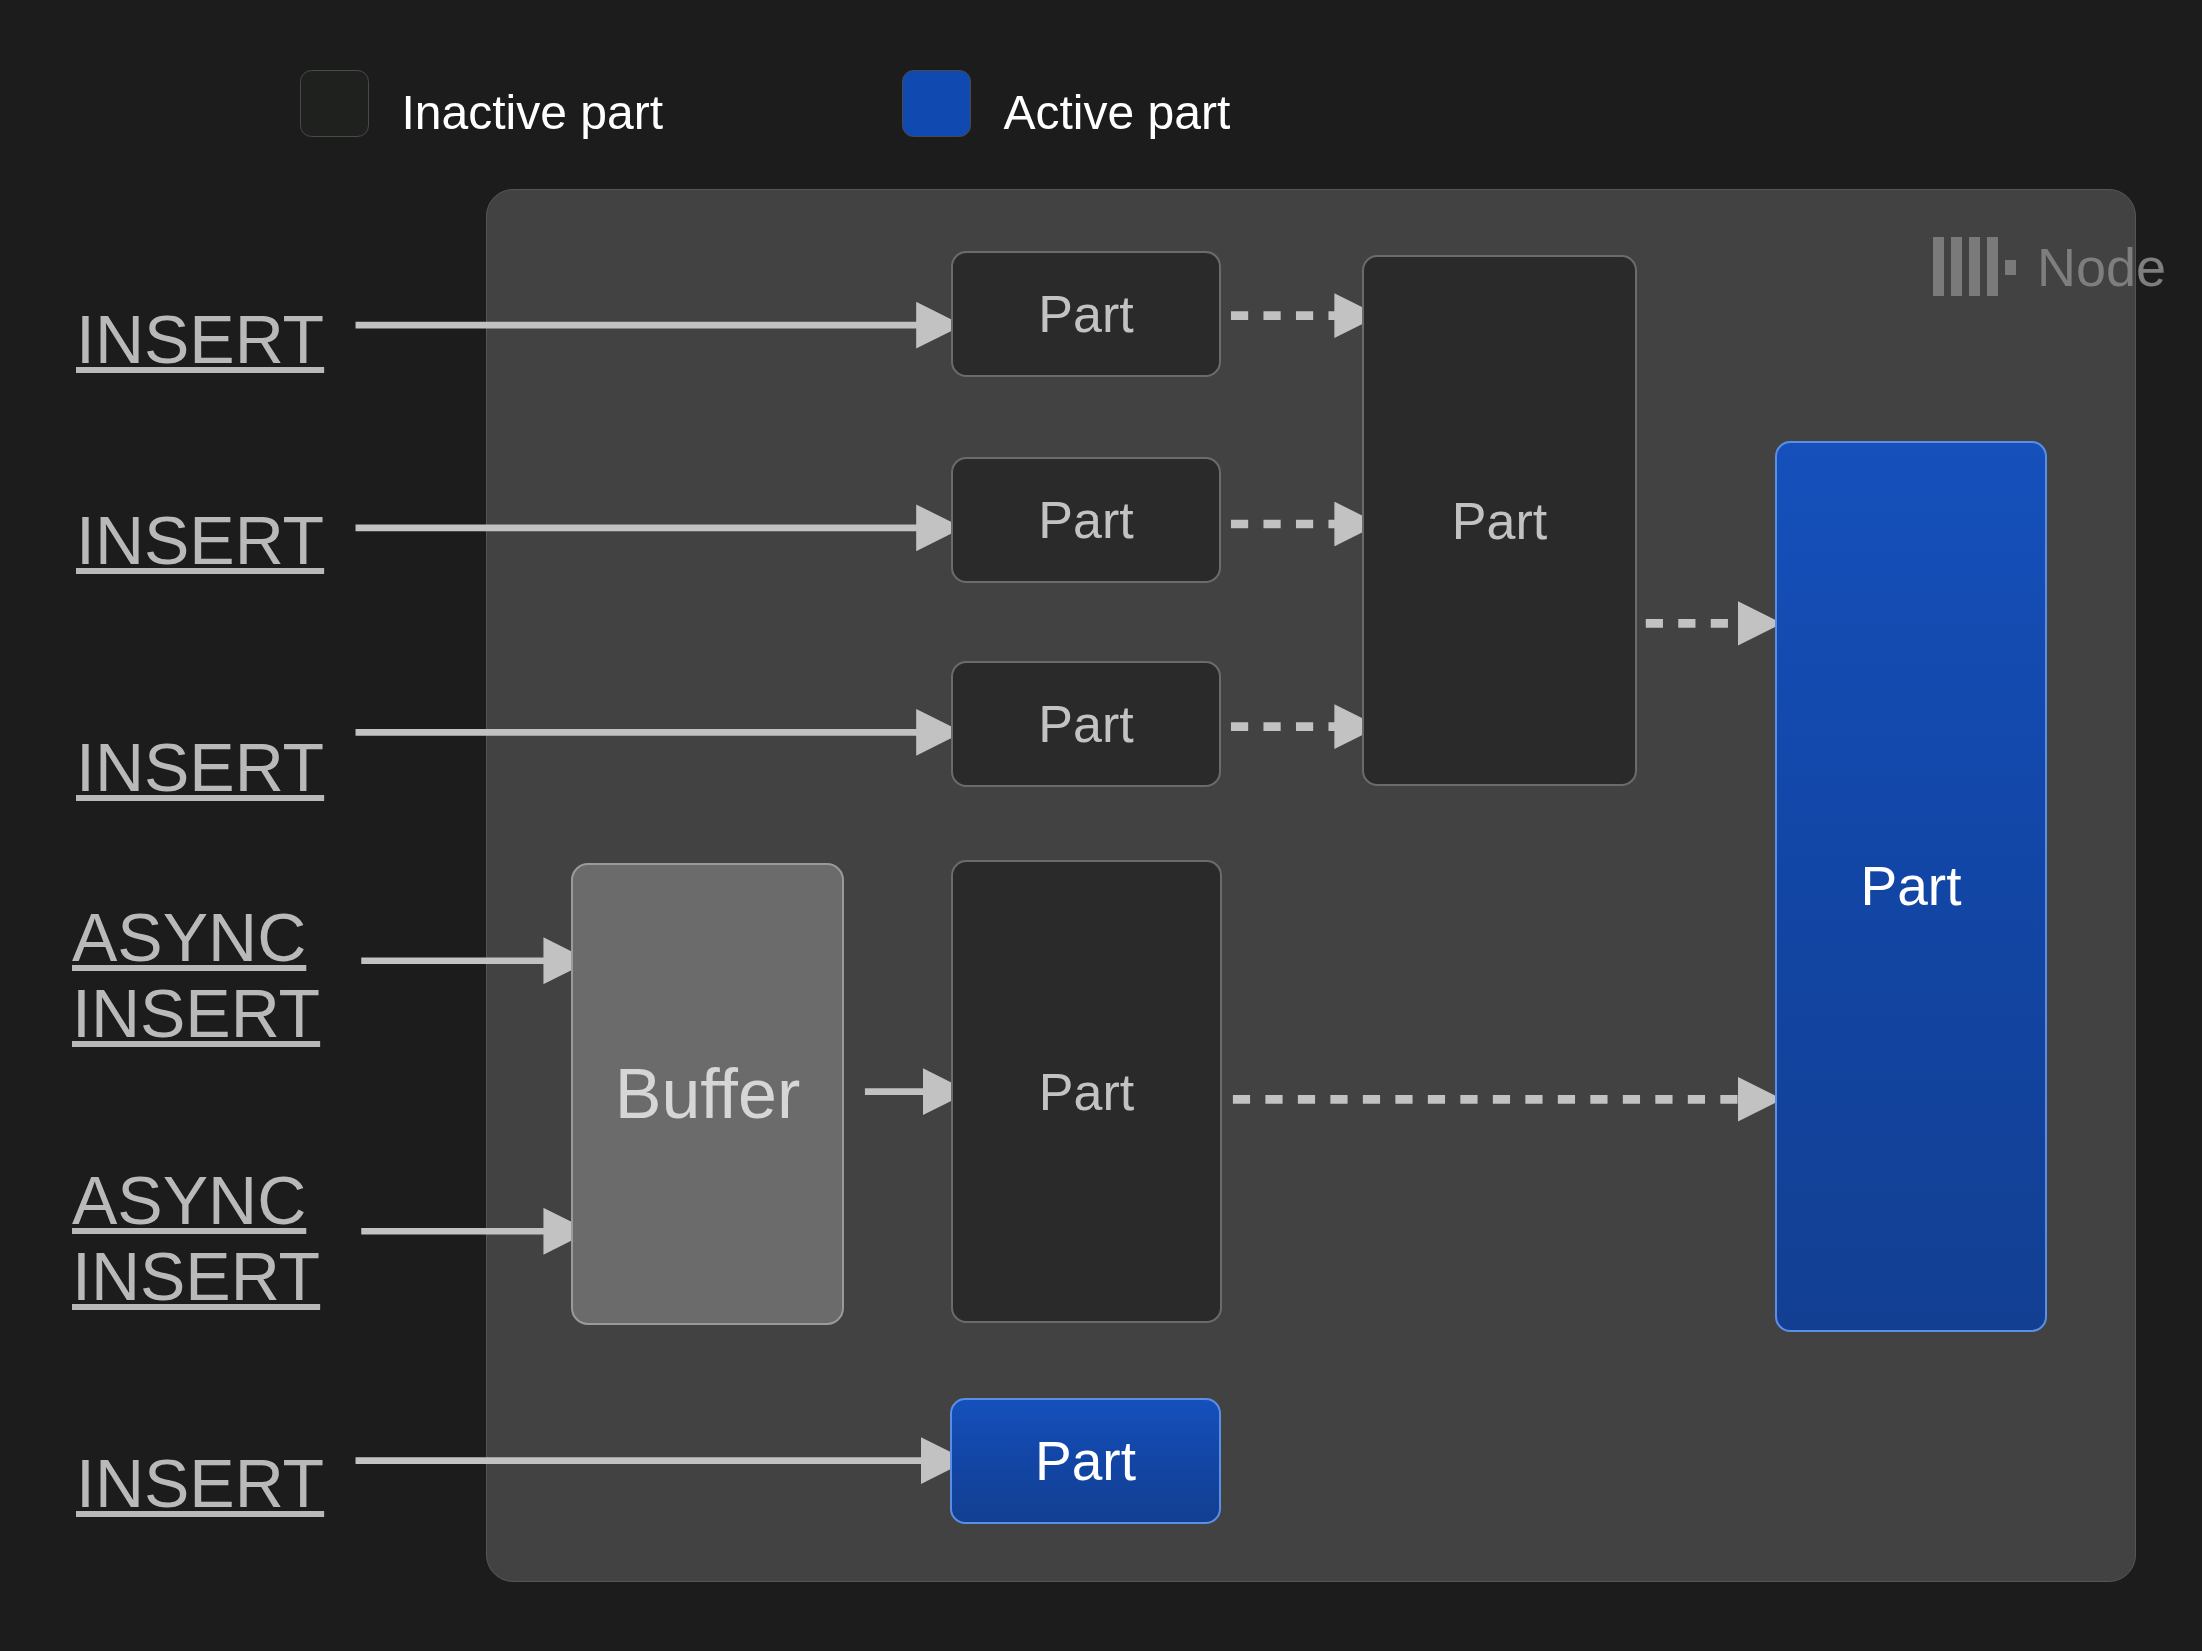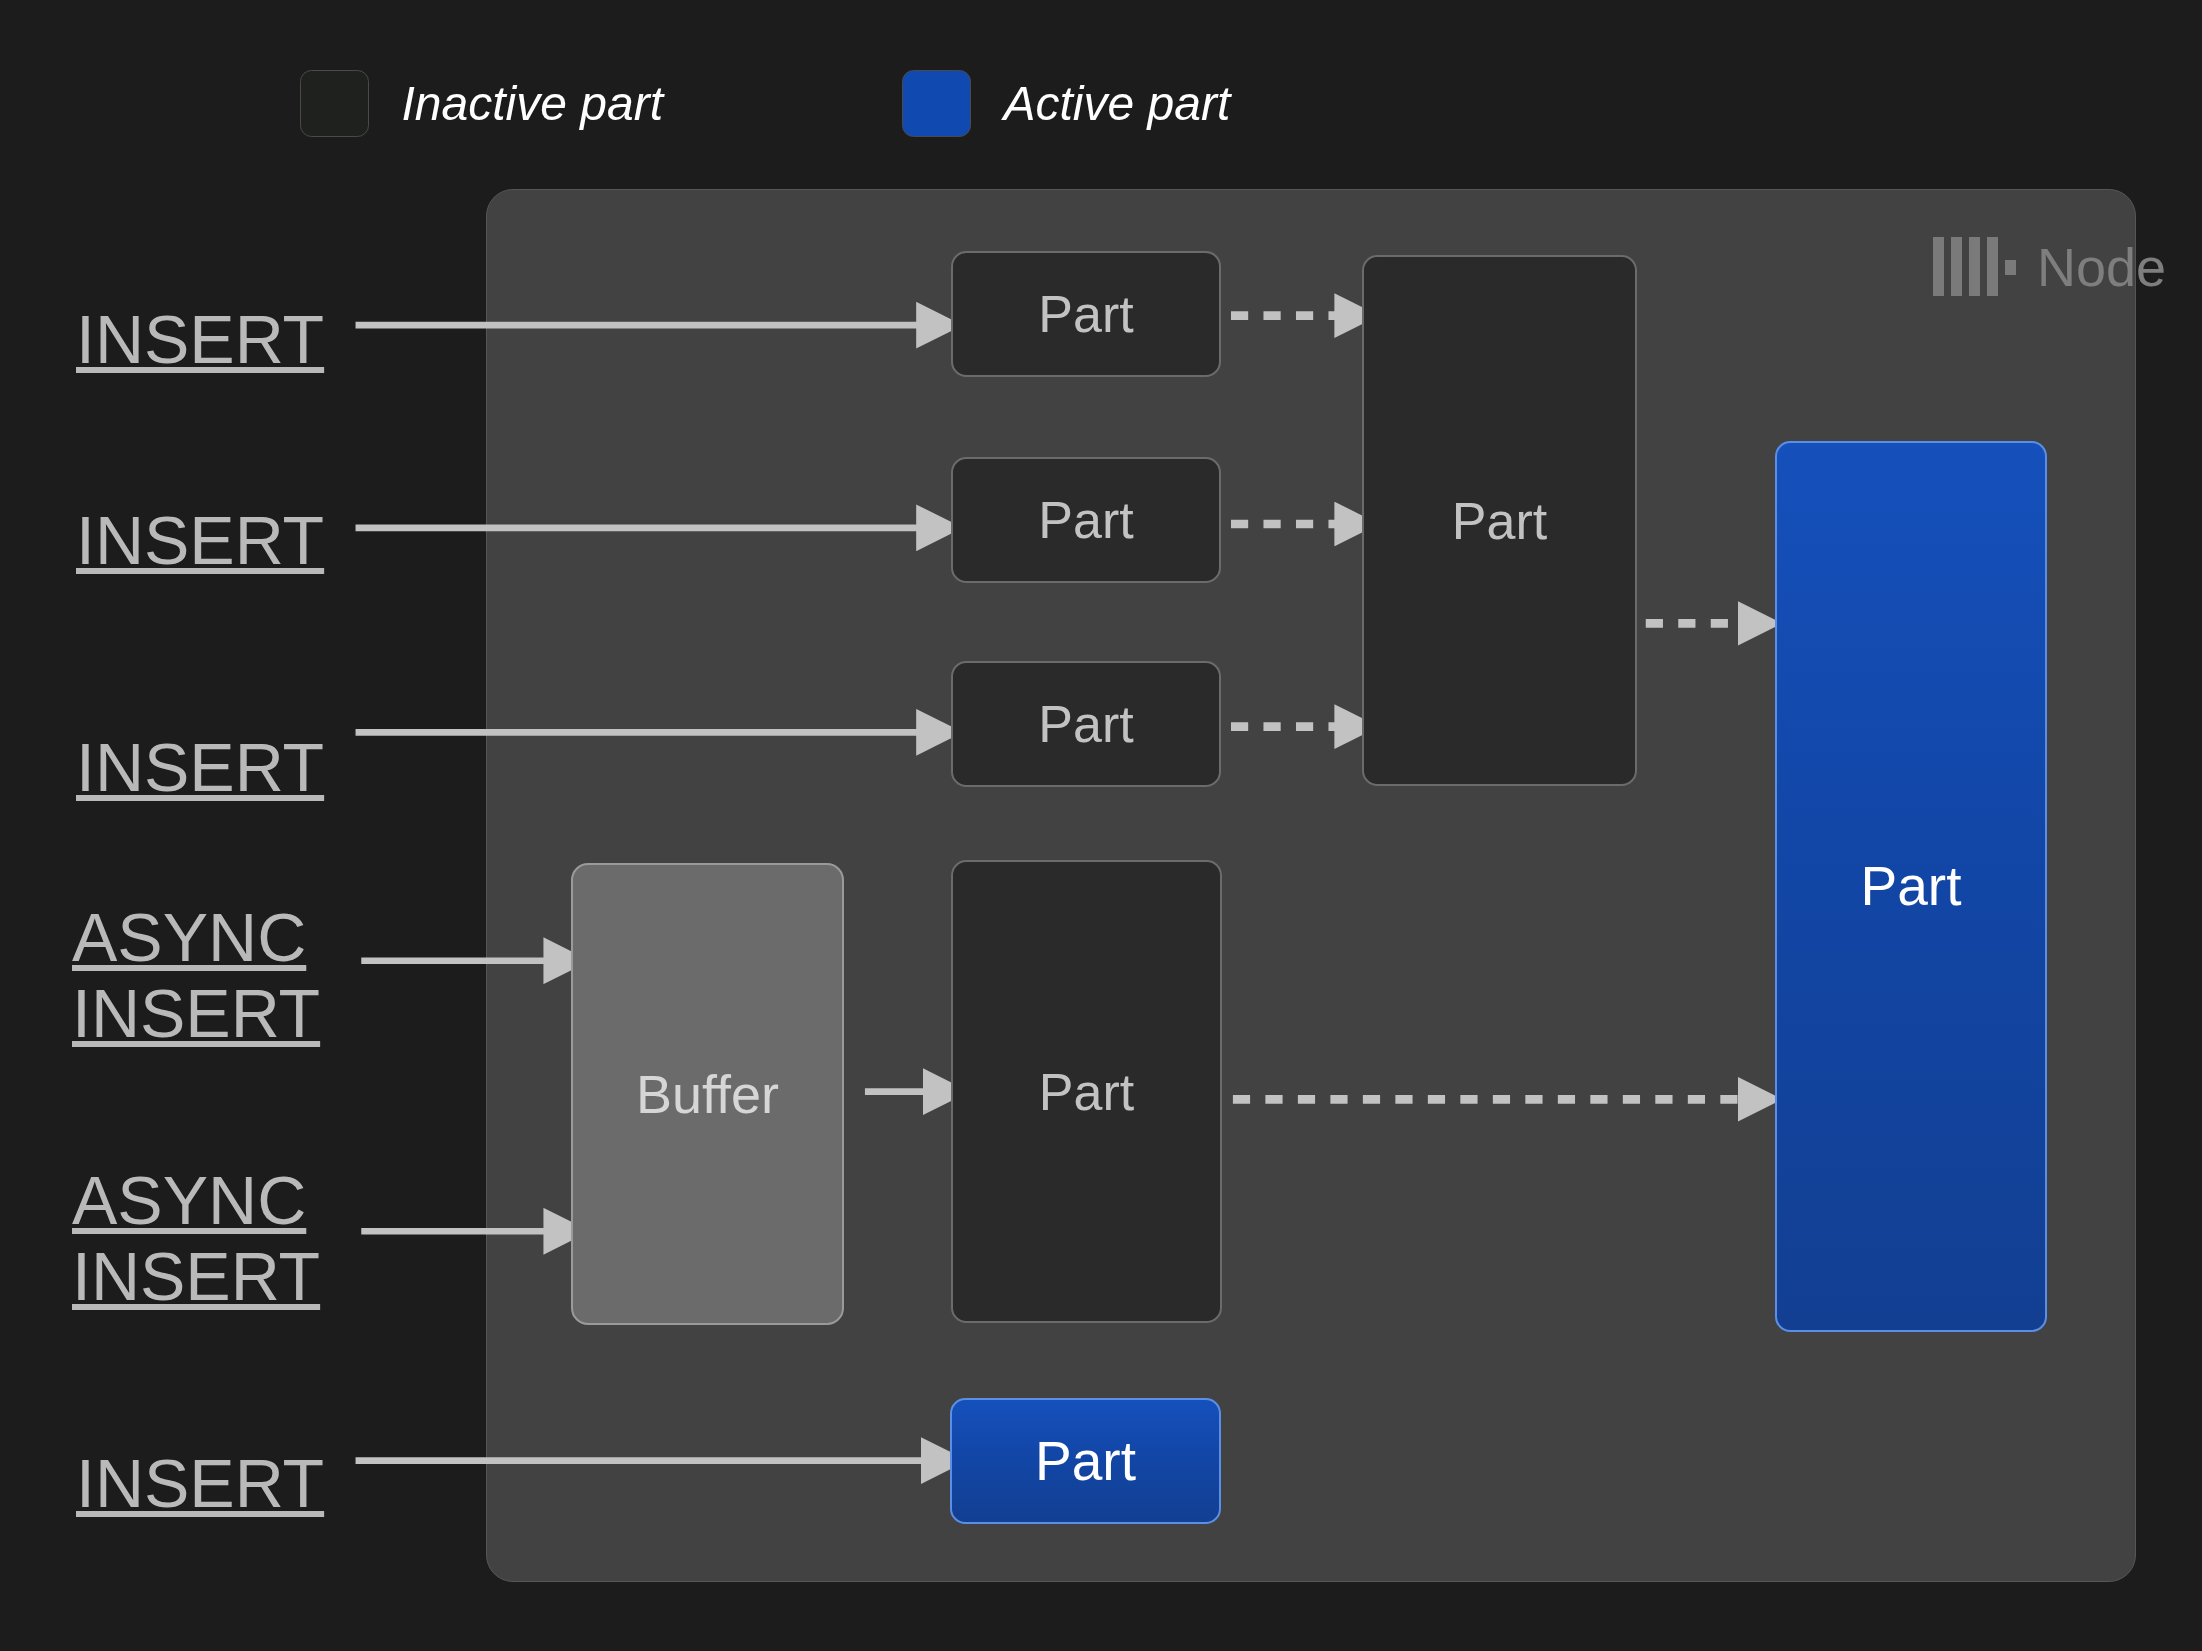--- a/index.html
+++ b/index.html
@@ -6,21 +6,21 @@
   html, body {
     width:2202px; height:1652px;
     background:#1c1c1c;
     font-family:"Liberation Sans", sans-serif;
     overflow:hidden;
   }
   #stage { position:relative; width:2202px; height:1652px; background:#1c1c1c; }
 
   
   .legend { position:absolute; left:0; top:0; width:2202px; height:182px; }
-  .legend-item { position:absolute; display:flex; align-items:center;font-style:italic; }
+  .legend-item { position:absolute; display:flex; align-items:flex-end; }
   .swatch { width:69px; height:67px; border-radius:11.5px; flex:none; }
   .swatch.inactive { background:#1f211e; border:1.9px solid #4a4a4a; }
   .swatch.active   { background:#1049b0; border:1.9px solid #4a4a4a; }
   .legend-label {
     font-size:48px; color:#ffffff; white-space:nowrap; line-height:1;
   }
   .legend-gap { width:32.5px; flex:none; }
   .merge-sample { width:126px; height:38px; flex:none; position:relative; }
 
   
@@ -51,21 +51,21 @@
   .box .box-label { font-size:52px; line-height:1; }
 
   .box.part-inactive {
     background:#2a2a2a; border:2.9px solid #6b6b6b;
   }
   .box.part-inactive .box-label { color:#c2c2c2; }
 
   .box.buffer {
     background:#6b6b6b; border:2.9px solid #9a9a9a; border-radius:17px;
   }
-  .box.buffer .box-label { color:#d6d6d6; font-size:54px; }
+  .box.buffer .box-label { color:#d6d6d6; font-size:70px; }
 
   .box.part-active {
     background:linear-gradient(180deg,#1550bb 0%,#1246a6 48%,#123f92 100%);
     border:2.9px solid #5b8ee6; border-radius:15.3px;
   }
   .box.part-active .box-label { color:#ffffff; font-size:55px; }
 
   
   #arrows { position:absolute; left:0; top:0; width:2202px; height:1652px; pointer-events:none; }
 </style>

